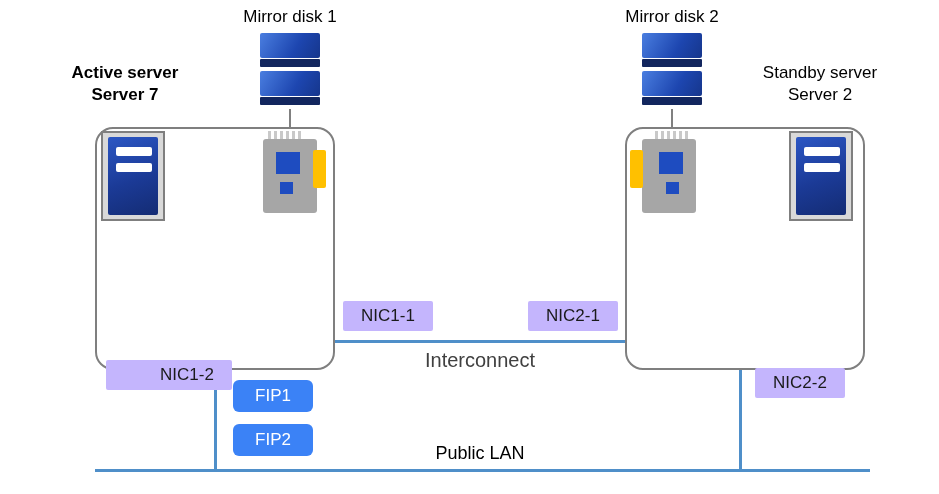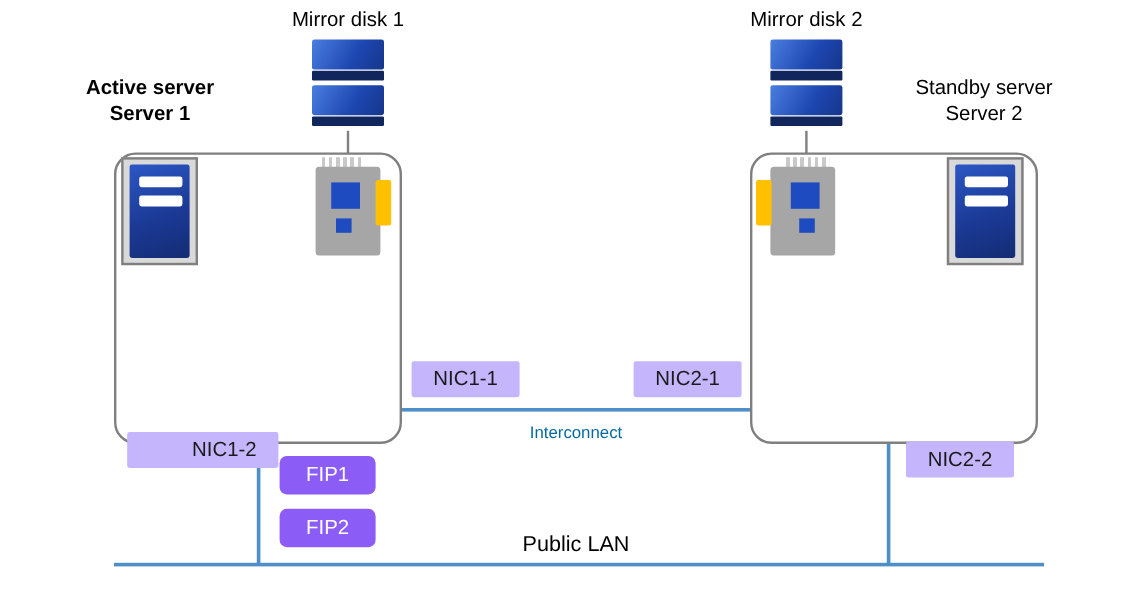--- a/index.html
+++ b/index.html
@@ -49,39 +49,39 @@
   .vline-gray{width:2px;background:#808080;}
   .line-blue{background:#4f8fc9;}
 
   
   .badge-light{
     width:90px;height:30px;background:#c4b5fd;color:#1a1a1a;
     display:flex;align-items:center;justify-content:center;
     font-size:17px;border-radius:2px;
   }
   .badge-dark{
-    width:80px;height:32px;background:#8b5cf6;color:#ffffff;
+    width:80px;height:32px;background:#3b82f6;color:#ffffff;
     display:flex;align-items:center;justify-content:center;
     font-size:17px;border-radius:6px;
   }
 
-  .net-label{font-size:14px;line-height:23px;text-align:center;color:#0369a1;}
+  .net-label{font-size:20px;line-height:23px;text-align:center;color:#404040;}
   .public-label{font-size:18px;text-align:center;color:#000;}
 </style>
 </head>
 <body>
 
 <div class="canvas">
 
   <div class="abs lbl" style="left:230px;top:6px;width:120px;">Mirror disk 1</div>
   <div class="abs lbl" style="left:612px;top:6px;width:120px;">Mirror disk 2</div>
 
   <div class="abs lbl" style="left:45px;top:62px;width:160px;font-weight:bold;">
     <span style="display:block">Active server</span>
-    <span style="display:block">Server 1</span>
+    <span style="display:block">Server 7</span>
   </div>
   <div class="abs lbl" style="left:740px;top:62px;width:160px;">
     <span style="display:block">Standby server</span>
     <span style="display:block">Server 2</span>
   </div>
 
   <div class="abs disk-stack" style="left:260px;top:33px;">
     <div class="disk-unit">
         <div class="disk-top"></div>
         <div class="disk-bar"></div>

